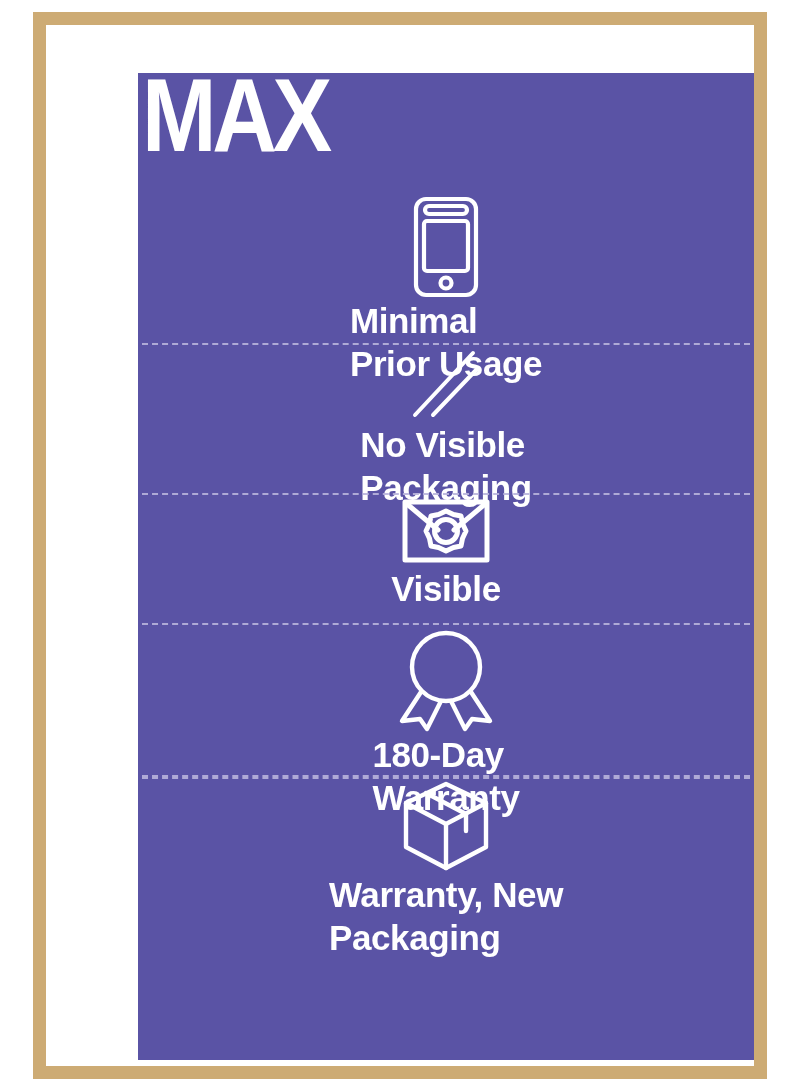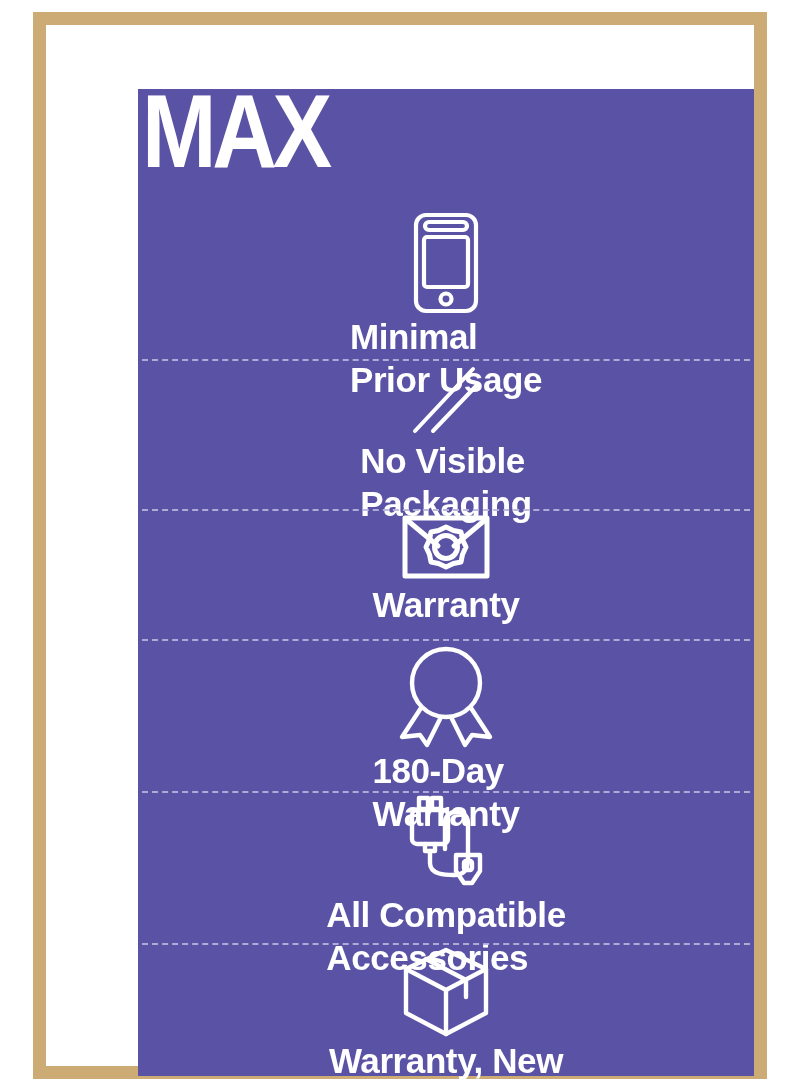--- a/index.html
+++ b/index.html
@@ -34,21 +34,20 @@
   }
 
   
   .panel {
     position: absolute;
     left: 92px;
     top: 48px;
     width: 616px;
     height: 987px;
     background: #5a53a5;
-    margin-top: 16px;
   }
 
   
   .brand {
     position: absolute;
     left: 4px;
     top: -10px;
     color: #ffffff;
     font-family: "Liberation Sans", sans-serif;
     font-weight: bold;
@@ -161,58 +160,39 @@
               <path d="M7 9 L38 35"></path>
               <path d="M85 9 L54 35"></path>
               <path d="M46 16
                        L53.5 19.5 L61 21 L62.5 28.5 L66 36
                        L62.5 43.5 L61 51 L53.5 52.5 L46 56
                        L38.5 52.5 L31 51 L29.5 43.5 L26 36
                        L29.5 28.5 L31 21 L38.5 19.5 Z"></path>
               <circle cx="46" cy="36" r="11.5"></circle>
             </svg>
           </div>
-          <div class="label">Warranty</div>
+          <div class="label">Visible</div>
         </div>
 
         <div class="row-divider"></div>
 
         <div class="row row-3">
           <div class="icon-cell">
             <svg width="104" height="108" viewBox="0 0 104 108" fill="none" stroke="#ffffff" stroke-width="4.4" stroke-linecap="round" stroke-linejoin="round">
               <circle cx="52" cy="42" r="34"></circle>
               <path d="M27 67 L8 96 L26 94 L33 104 L47 76"></path>
               <path d="M77 67 L96 96 L78 94 L71 104 L57 76"></path>
             </svg>
           </div>
           <div class="label">180-Day
 Warranty</div>
         </div>
 
         <div class="row-divider"></div>
 
-        <div class="row row-4">
-          <div class="icon-cell">
-            <svg width="80" height="100" viewBox="0 0 80 100" fill="none" stroke="#ffffff" stroke-width="4.4" stroke-linecap="round" stroke-linejoin="round">
-
-              <rect x="13" y="5" width="9" height="11"></rect>
-              <rect x="26" y="5" width="9" height="11"></rect>
-              <rect x="6" y="17" width="36" height="34" rx="5" ry="5"></rect>
-              <path d="M19 51 L19 58 L29 58 L29 51"></path>
-              <path d="M24 58 L24 70 C24 82 40 82 48 82"></path>
-
-              <path d="M48 82 C60 82 62 74 62 66 L62 30 C62 22 56 19 50 19 C44 19 39 23 39 30 L39 56"></path>
-
-              <path d="M50 62 L74 62 L74 78 L66 90 L58 90 L50 78 Z"></path>
-              <rect x="58" y="68" width="8" height="9" rx="2" ry="2"></rect>
-            </svg>
-          </div>
-          <div class="label">All Compatible
-Accessories</div>
-        </div>
 
         <div class="row-divider"></div>
 
         <div class="row row-5">
           <div class="icon-cell">
             <svg width="92" height="94" viewBox="0 0 92 94" fill="none" stroke="#ffffff" stroke-width="4.4" stroke-linecap="round" stroke-linejoin="round">
               <path d="M46 5 L86 24 L86 68 L46 89 L6 68 L6 24 Z"></path>
               <path d="M6 24 L46 45 L86 24"></path>
               <path d="M46 45 L46 89"></path>
               <path d="M26 14 L66 35 L66 52"></path>

